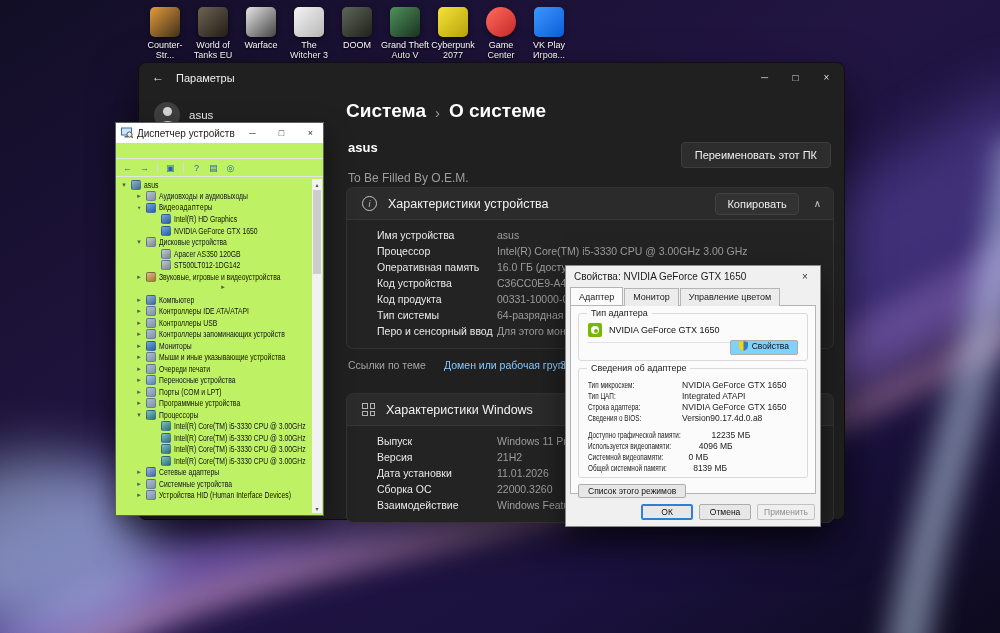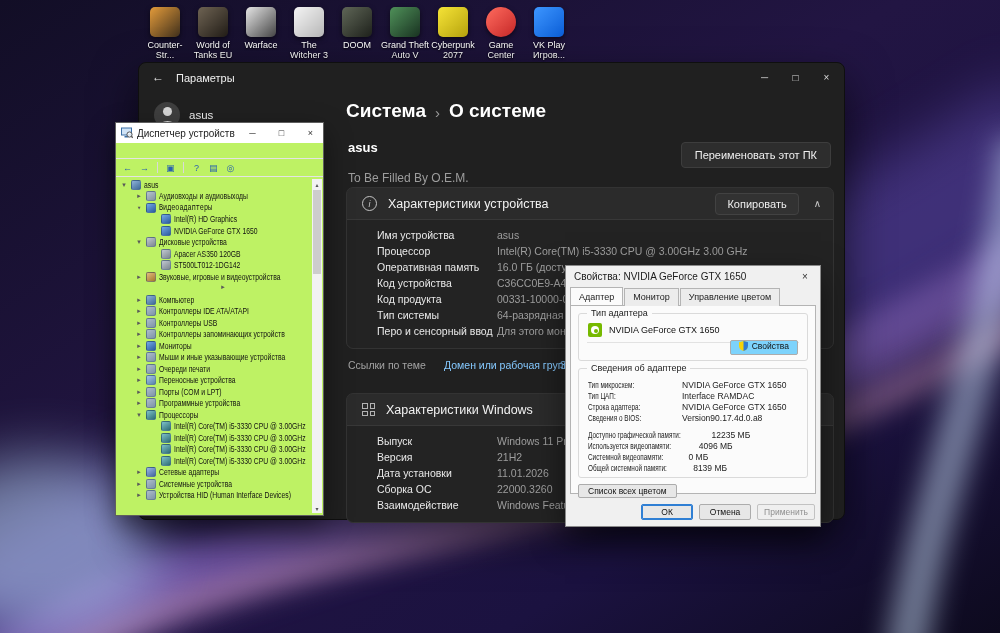--- a/index.html
+++ b/index.html
@@ -525,21 +525,21 @@
       <div class="n-group info">
         <span class="n-legend">Сведения об адаптере</span>
         <div>
 
         <div class="nv-row">
               <span class="nv-label">Тип микросхем:</span>
               <span class="nv-value">NVIDIA GeForce GTX 1650</span>
             </div>
             <div class="nv-row">
               <span class="nv-label">Тип ЦАП:</span>
-              <span class="nv-value">Interface RAMDAC</span>
+              <span class="nv-value">Integrated ATAPI</span>
             </div>
             <div class="nv-row">
               <span class="nv-label">Строка адаптера:</span>
               <span class="nv-value">NVIDIA GeForce GTX 1650</span>
             </div>
             <div class="nv-row">
               <span class="nv-label">Сведения о BIOS:</span>
               <span class="nv-value">Version90.17.4d.0.a8</span>
             </div>
           </div>
@@ -557,21 +557,21 @@
             <div class="nv-row">
               <span class="nv-label">Системной видеопамяти:</span>
               <span class="nv-value">0 МБ</span>
             </div>
             <div class="nv-row">
               <span class="nv-label">Общей системной памяти:</span>
               <span class="nv-value">8139 МБ</span>
             </div>
           </div>
       </div>
-      <span class="n-modes">Список всех цветом</span>
+      <span class="n-modes">Список этого режимов</span>
     </div>
     <div class="n-btns">
       <span class="n-btn ok">ОК</span>
       <span class="n-btn">Отмена</span>
       <span class="n-btn disabled">Применить</span>
     </div>
   </section>
 
 </div>
 

